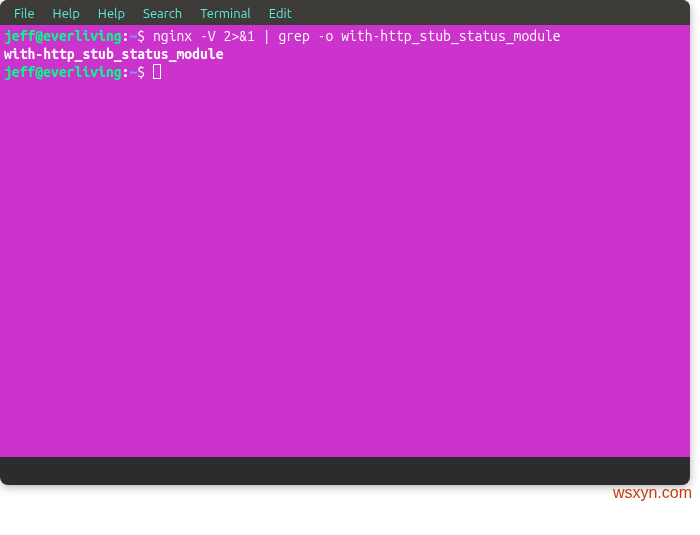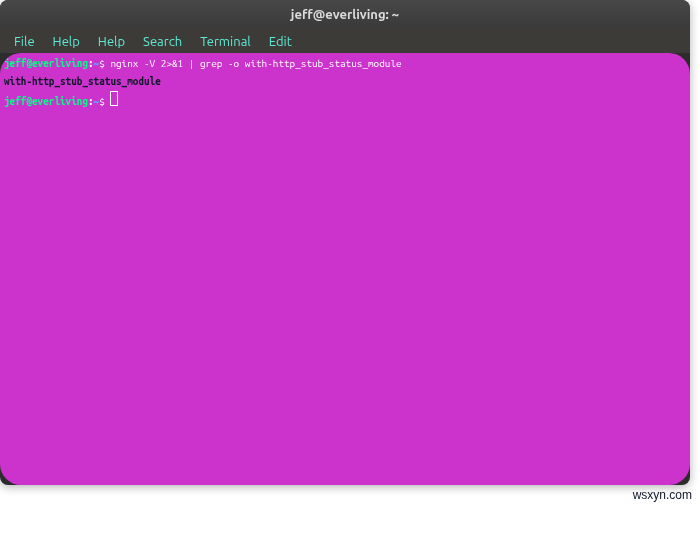--- a/index.html
+++ b/index.html
@@ -49,27 +49,26 @@
       color: #5eead4;
       font-size: 13px;
       padding: 3px 8px;
       cursor: pointer;
     }
     .terminal-body {
       background: #cc33cc;
       height: calc(100% - 53px);
       padding: 2px 4px;
       font-family: "Ubuntu Mono", "DejaVu Sans Mono", monospace;
-      font-size: 10px;
+      font-size: 14px;
       line-height: 18px;
       color: #ffffff;
       position: relative;
       overflow: hidden;
       white-space: pre;
-      border-radius: 21px;
     }
     .line {
       display: block;
       white-space: pre;
     }
     .prompt-user {
       color: #00ff88;
       font-weight: bold;
     }
     .prompt-sep {
@@ -77,48 +76,45 @@
       font-weight: bold;
     }
     .prompt-path {
       color: #6a9cff;
       font-weight: bold;
     }
     .cmd-text {
       color: #ffffff;
     }
     .output-red {
-      color: #0f172a;
+      color: #ffffff;
       font-weight: bold;
     }
     .cursor {
       display: inline-block;
       width: 8px;
       height: 15px;
       border: 1px solid #ffffff;
       vertical-align: text-bottom;
       margin-bottom: 1px;
     }
     .watermark {
       position: absolute;
       right: 8px;
       bottom: 33px;
-      font-size: 12px;
-      color: #0f172a;
+      font-size: 16px;
+      color: #c2410c;
       font-family: sans-serif;
       margin-top: 48px;
     }
   </style>
 </head>
 <body>
 
 <div class="terminal-window">
-  <div class="titlebar">
-    <span class="titlebar-title">jeff@everliving: ~</span>
-  </div>
   <div class="menubar">
     <span class="menu-item">File</span>
     <span class="menu-item">Help</span>
     <span class="menu-item">Help</span>
     <span class="menu-item">Search</span>
     <span class="menu-item">Terminal</span>
     <span class="menu-item">Edit</span>
   </div>
   <div class="terminal-body"><span class="line"><span class="prompt-user">jeff@everliving</span><span class="prompt-sep">:</span><span class="prompt-path">~</span><span class="cmd-text">$ </span><span class="cmd-text">nginx -V 2&gt;&amp;1 | grep -o with-http_stub_status_module</span></span><span class="line"><span class="output-red">with-http_stub_status_module</span></span><span class="line"><span class="prompt-user">jeff@everliving</span><span class="prompt-sep">:</span><span class="prompt-path">~</span><span class="cmd-text">$ </span><span class="cursor"></span></span></div>
 </div>

